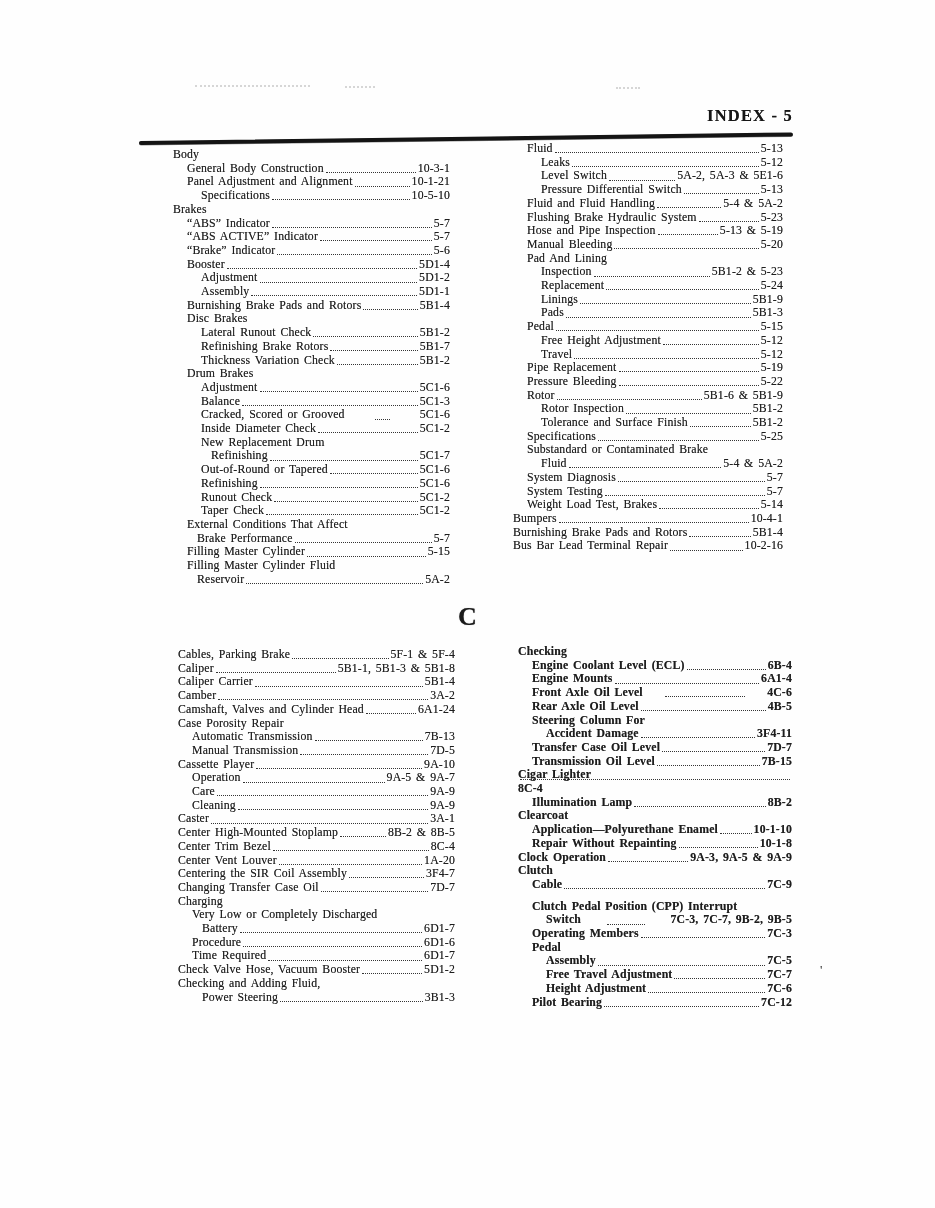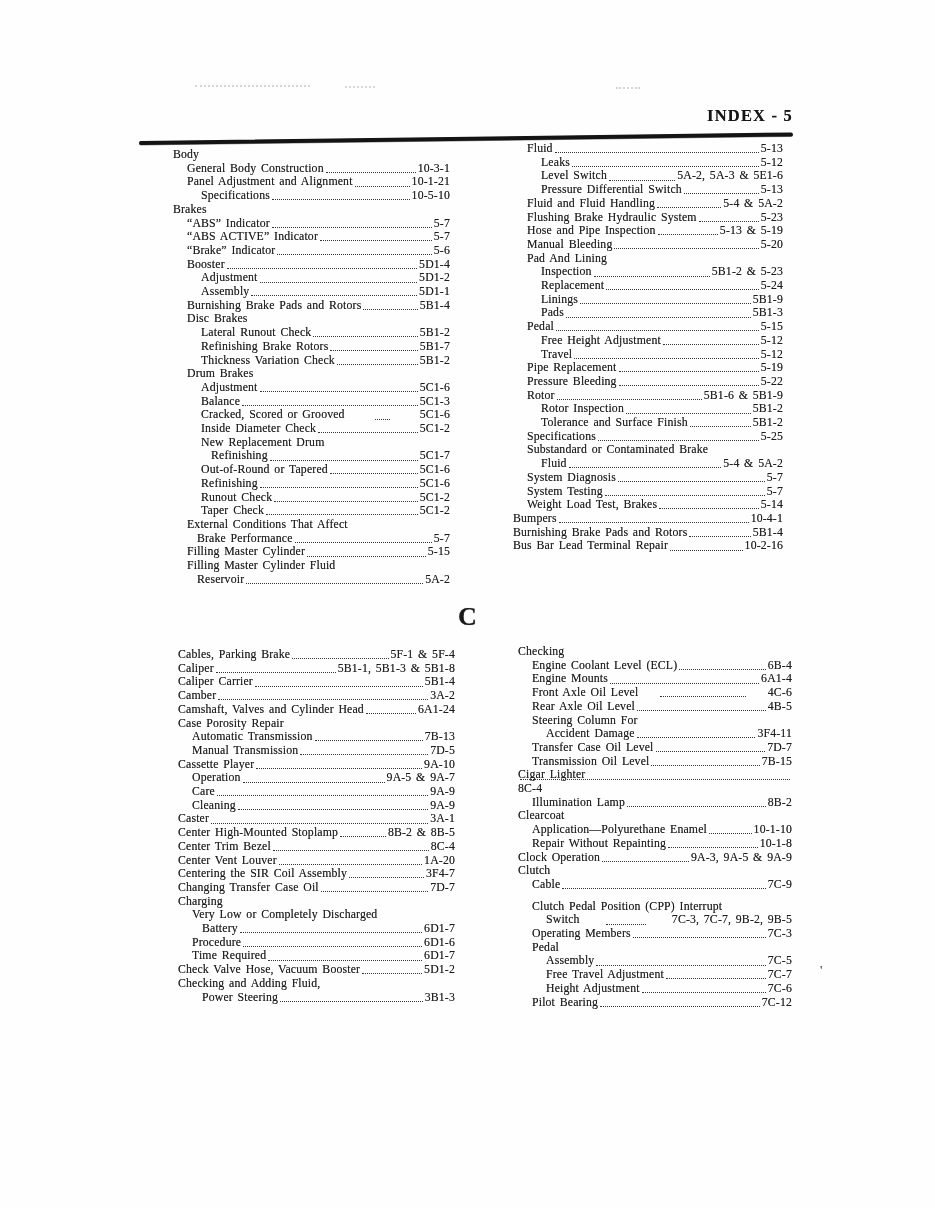--- a/index.html
+++ b/index.html
@@ -71,21 +71,21 @@
   .col .dots::after {
     content: "";
     position: absolute;
     left: 2px; right: 2px; bottom: 2.5px;
     border-bottom: 1.8px dotted #343434;
   }
   .col .num { flex: 0 0 auto; }
   #col-top-left  { left: 173px; top: 148px; width: 277px; }
   #col-top-right { left: 513px; top: 142px; width: 270px; }
   #col-c-left    { left: 178px; top: 648px; width: 277px; }
-  #col-c-right   { left: 518px; top: 645px; width: 274px; }
+  #col-c-right   { left: 518px; top: 645px; width: 274px; font-weight: bold; }
   .stray-mark {
     position: absolute;
     left: 820px;
     top: 962px;
     font-size: 13px;
     color: #2a2a2a;
   }
 </style>
 </head>
 <body>

